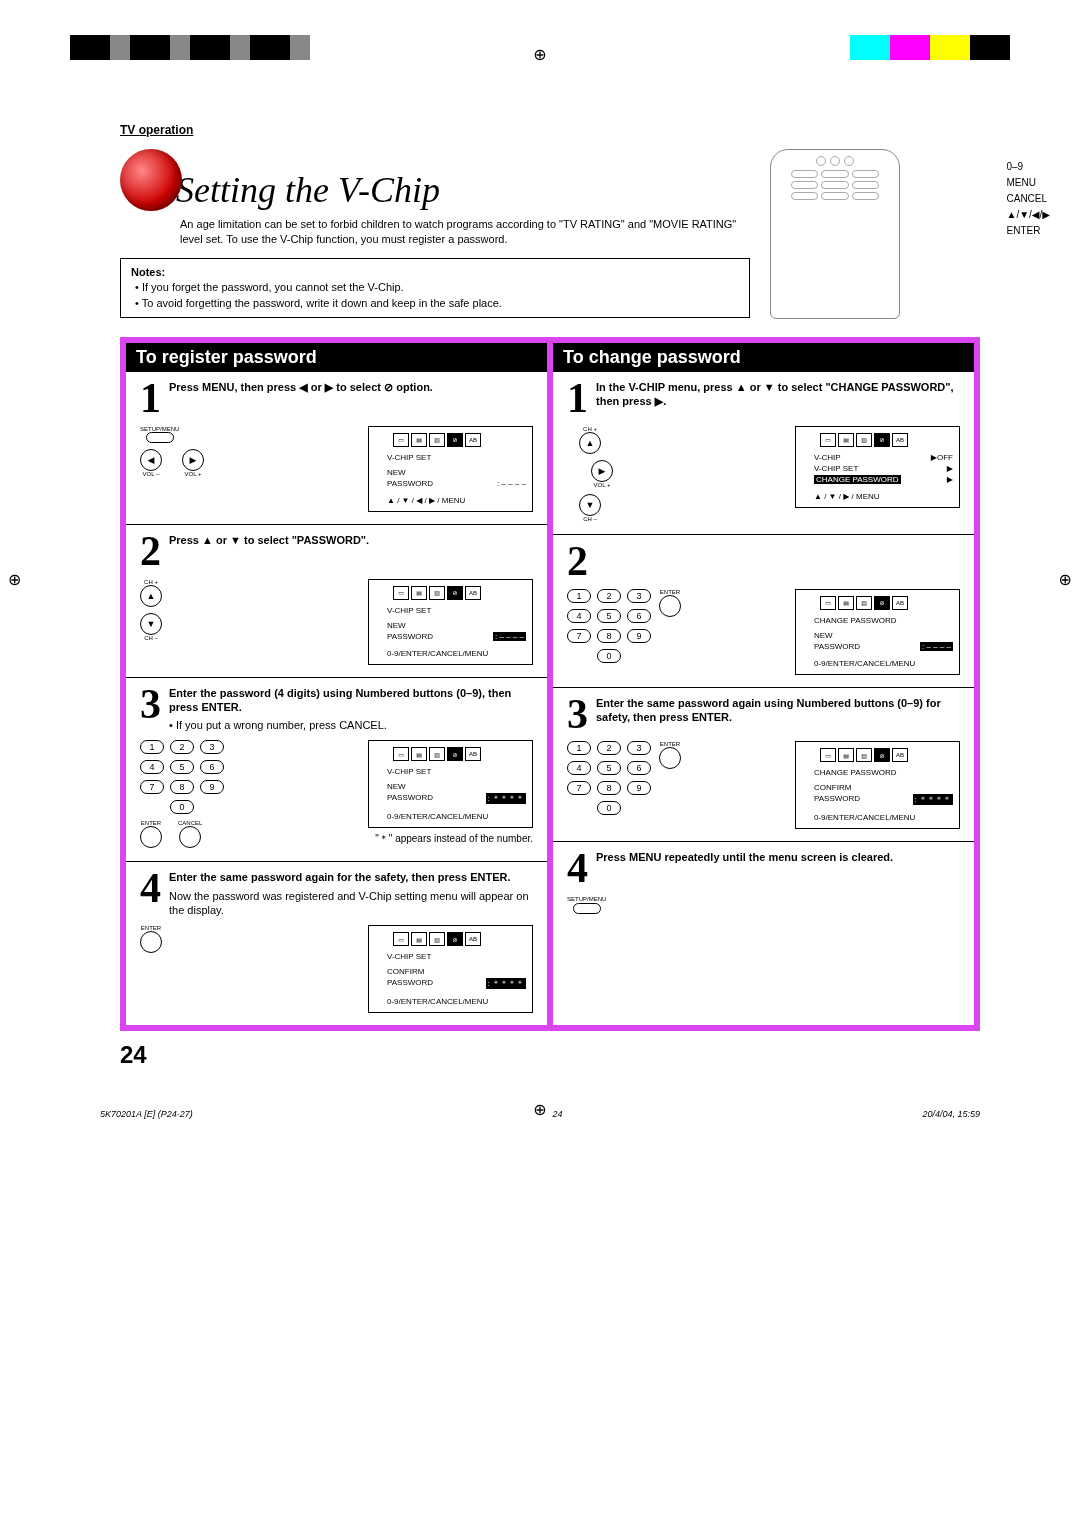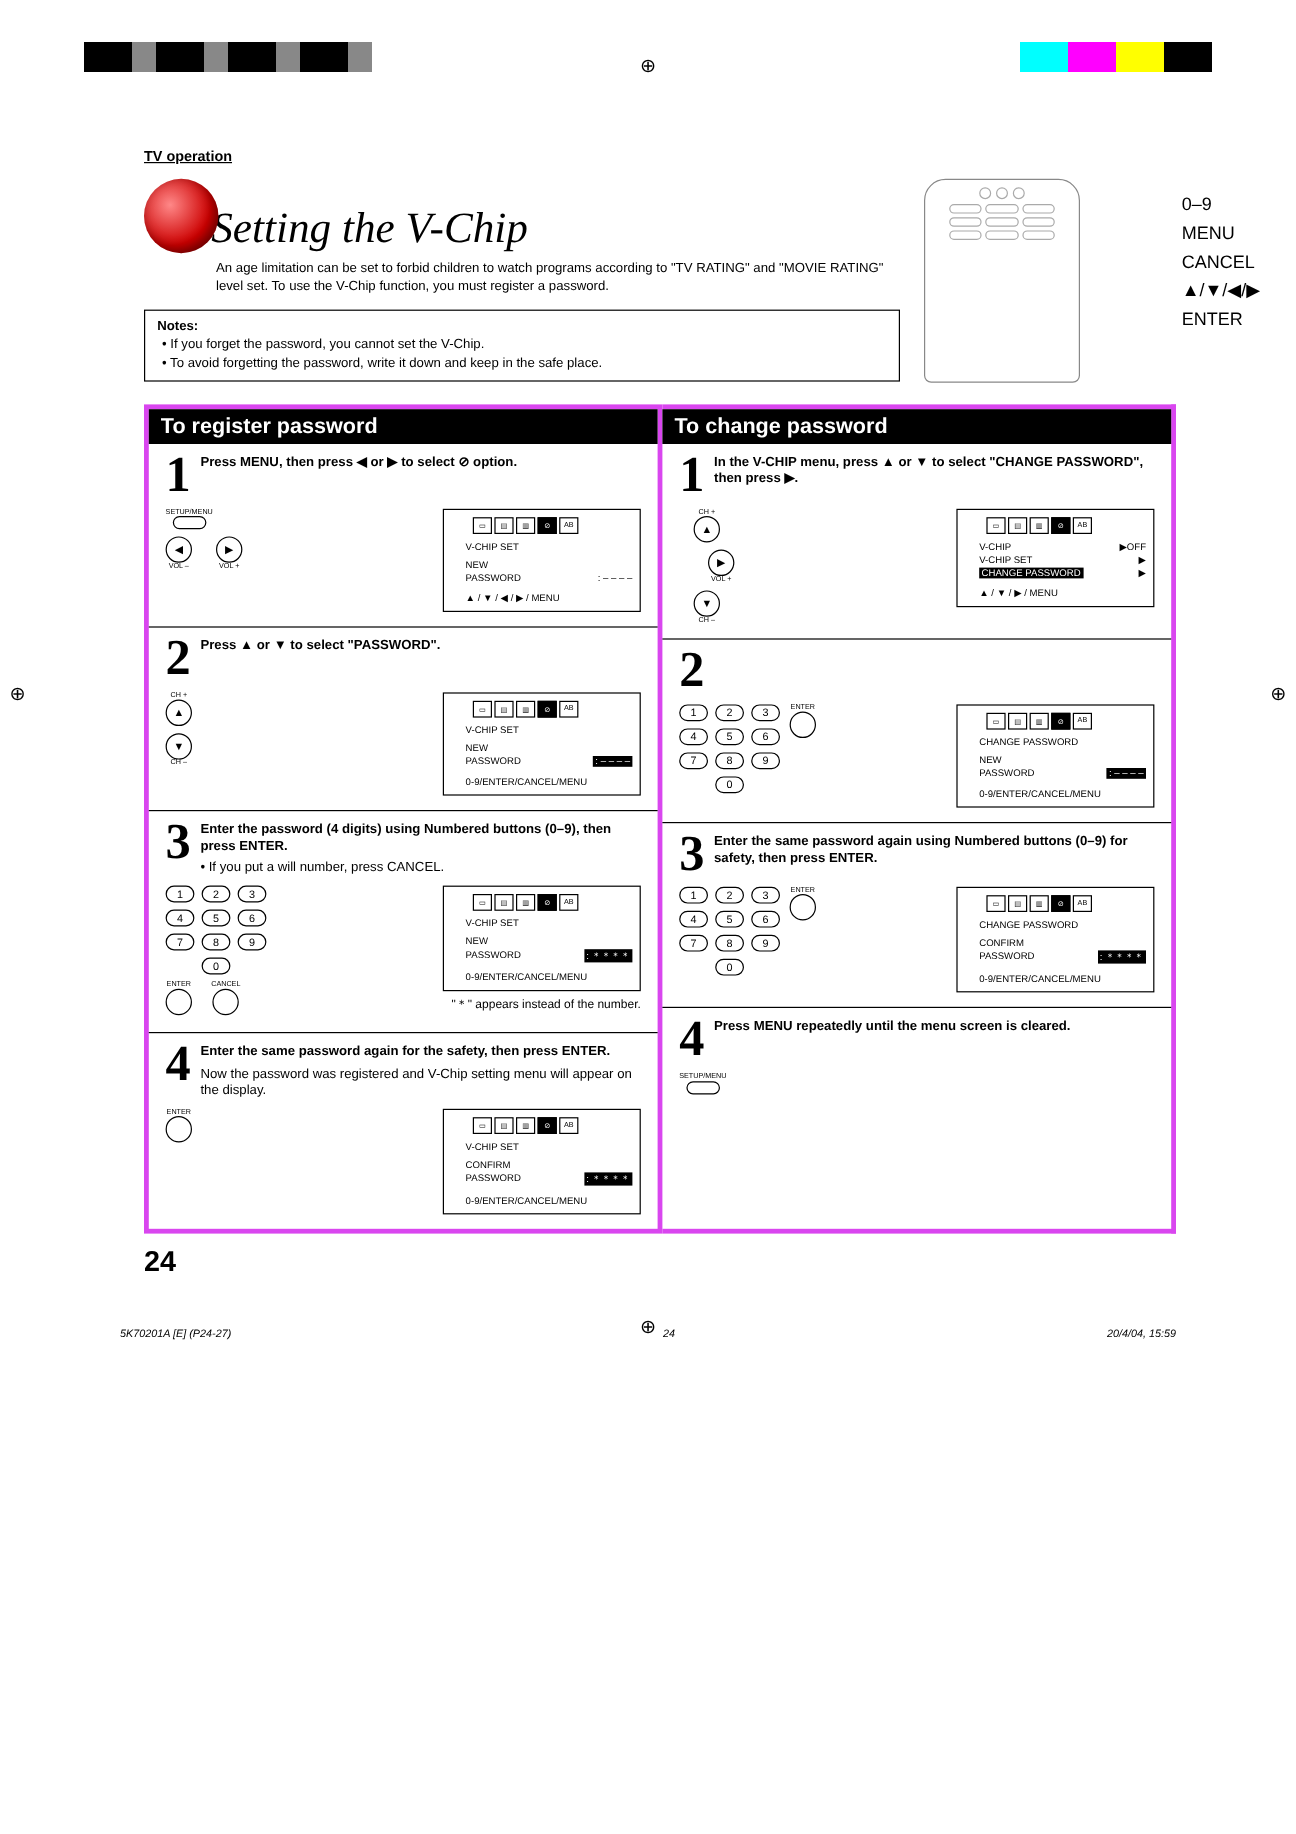--- a/index.html
+++ b/index.html
@@ -18,23 +18,23 @@
   .title-block { flex: 1; }
   .globe-title { display: flex; align-items: flex-end; gap: 2px; margin-bottom: 6px; }
   .globe { width: 62px; height: 62px; border-radius: 50%; background: radial-gradient(circle at 35% 35%, #f88, #c00 60%, #800); box-shadow: inset -3px -3px 10px rgba(0,0,0,.4); flex-shrink: 0; margin-right: -8px; position: relative; z-index: 2; }
   .title-text { font-style: italic; font-family: 'Times New Roman', serif; font-size: 36px; font-weight: normal; }
   .intro { font-size: 11px; line-height: 1.4; margin-left: 60px; }
   .notes-box { border: 1px solid #000; padding: 6px 10px; margin-top: 10px; font-size: 11px; line-height: 1.4; }
   .notes-box .notes-head { font-weight: bold; }
   .notes-box ul { list-style: none; padding-left: 4px; }
   .notes-box li::before { content: "• "; }
   .remote-illus { width: 130px; height: 170px; border: 1px solid #888; border-radius: 18px 18px 6px 6px; padding: 6px; position: relative; }
-  .remote-labels { position: absolute; right: -70px; top: 10px; font-size: 15px; line-height: 1.6; text-align: left; }
+  .remote-labels { position: absolute; right: -70px; top: 10px; font-size: 10px; line-height: 1.6; text-align: left; }
   .columns { display: flex; gap: 0; margin-top: 18px; }
-  .col { flex: 1; border: 4px solid #d946ef; }
+  .col { flex: 1; border: 6px solid #d946ef; }
   .col + .col { border-left: none; }
   .col-head { background: #000; color: #fff; font-size: 18px; font-weight: bold; padding: 4px 10px; }
   .step { padding: 8px 14px 12px 14px; border-bottom: 1px solid #000; }
   .step:last-child { border-bottom: none; }
   .step-row { display: flex; align-items: flex-start; gap: 8px; }
   .step-num { font-size: 42px; font-weight: bold; font-family: 'Times New Roman', serif; line-height: 0.9; }
   .step-text { font-size: 11px; line-height: 1.3; }
   .step-text b { font-weight: bold; }
   .step-body { display: flex; gap: 10px; margin-top: 8px; align-items: flex-start; justify-content: space-between; }
   .remote-piece { display: flex; flex-direction: column; gap: 6px; align-items: flex-start; font-size: 7px; }
@@ -210,21 +210,21 @@
               <div class="hint">0-9/ENTER/CANCEL/MENU</div>
             </div>
           </div>
         </div>
 
         <div class="step">
           <div class="step-row">
             <div class="step-num">3</div>
             <div class="step-text">
               <b>Enter the password (4 digits) using Numbered buttons (0–9), then press ENTER.</b>
-              <div style="margin-top:4px">• <span>If you put a will number, press CANCEL.</span></div>
+              <div style="margin-top:4px">• <span>If you put a wrong number, press CANCEL.</span></div>
             </div>
           </div>
           <div class="step-body">
             <div>
               <div class="numpad">
                 <div class="nb">1</div>
                   <div class="nb">2</div>
                   <div class="nb">3</div>
                 <div class="nb">4</div>
                   <div class="nb">5</div>

